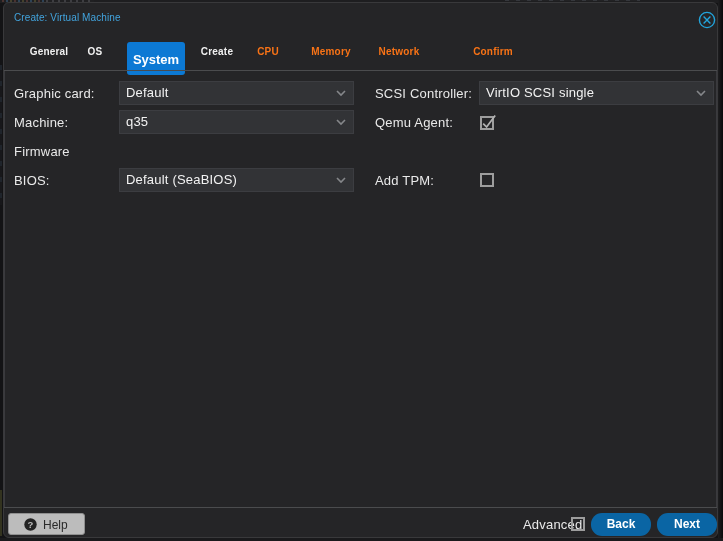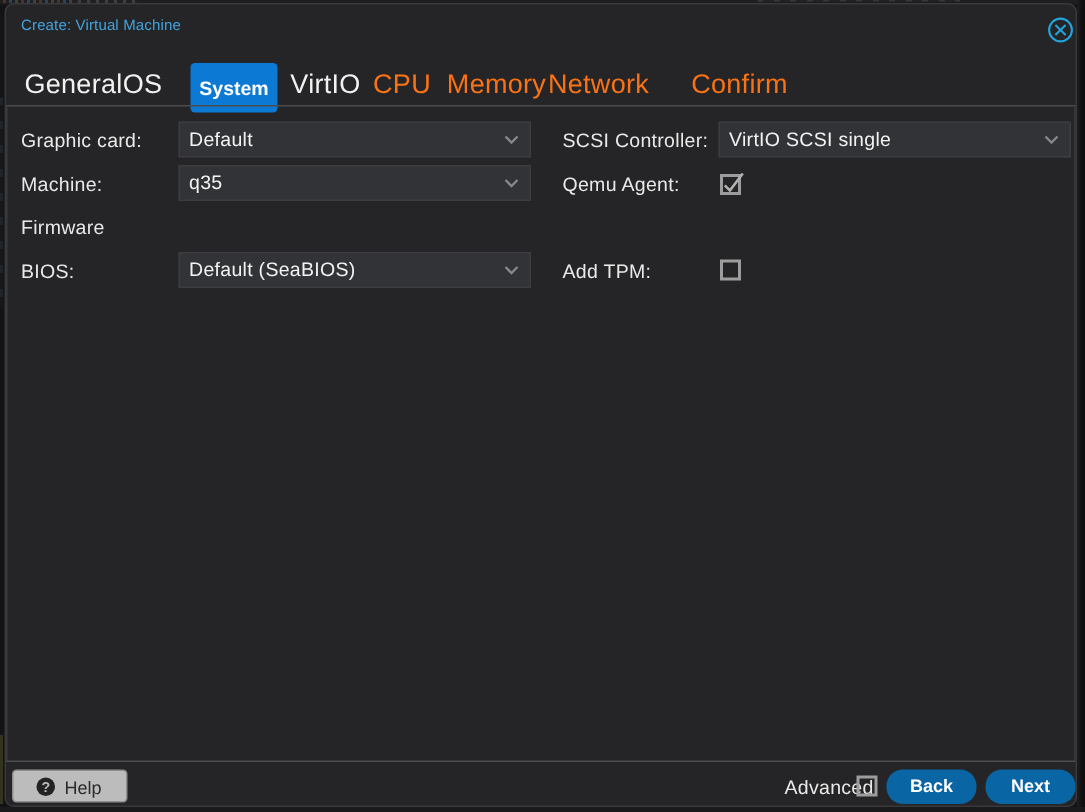--- a/index.html
+++ b/index.html
@@ -1,20 +1,20 @@
 <!DOCTYPE html>
 <html><head>
 <meta charset="utf-8">
 <style>
   html,body{margin:0;padding:0;width:723px;height:541px;background:#131315;overflow:hidden}
   *{box-sizing:border-box;font-family:"Liberation Sans",sans-serif;-webkit-font-smoothing:antialiased}
   .abs{position:absolute}
   .dlg{position:absolute;left:3px;top:2px;width:715px;height:536px;background:#252527;border:1px solid #39393b;border-radius:6px}
   .title{position:absolute;left:14px;top:12px;font-size:10px;color:#42a3dc;letter-spacing:.1px}
-  .tabtxt{position:absolute;top:46px;transform:translateX(-50%);font-size:18px;font-weight:normal;color:#f1f1f1;white-space:nowrap;letter-spacing:.2px}
+  .tabtxt{position:absolute;top:46px;transform:translateX(-50%);font-size:10px;font-weight:bold;color:#f1f1f1;white-space:nowrap;letter-spacing:.2px}
   .tabtxt.dis{color:#f97316}
   .activetab{position:absolute;left:127px;top:42px;width:58px;height:33px;background:#0c79d4;border-radius:3px}
   .activetab span{position:absolute;left:50%;top:50%;transform:translate(-50%,-50%);font-size:13px;font-weight:bold;color:#fff}
   .hline{position:absolute;left:4px;width:713px;height:1px;background:#4b4c4e}
   .lbl{position:absolute;font-size:13px;color:#e9e9e9;white-space:nowrap;letter-spacing:.2px}
   .field{position:absolute;width:235px;height:24px;background:#323336;border:1px solid #3c3d41;color:#f3f3f3;font-size:13px;line-height:22px;padding-left:6px;white-space:nowrap;letter-spacing:.2px}
   .chev{position:absolute;top:0;width:10px;height:22px}
   .cb{position:absolute;width:14px;height:14px;border:2px solid #9d9d9d;background:transparent}
   .btn{position:absolute;top:513px;width:60px;height:23px;background:#0a65a4;border-radius:11px;color:#fff;font-size:12px;font-weight:bold;text-align:center;line-height:23px}
   .helpbtn{position:absolute;left:8px;top:513px;width:77px;height:22px;background:#bcbcbc;border:1px solid #8f8f8f;border-radius:3px}
@@ -40,21 +40,21 @@
   <svg class="abs" style="left:698px;top:11px" width="18" height="18" viewBox="0 0 18 18">
     <circle cx="9" cy="9" r="7.6" fill="none" stroke="#22a3da" stroke-width="1.4"></circle>
     <path d="M5.6 5.6 L12.4 12.4 M12.4 5.6 L5.6 12.4" stroke="#22a3da" stroke-width="1.4"></path>
   </svg>
 
   <div class="tabtxt" style="left:49px">General</div>
   <div class="tabtxt" style="left:95px">OS</div>
   <div class="activetab">
     <span>System</span>
   </div>
-  <div class="tabtxt" style="left:217px">VirtIO</div>
+  <div class="tabtxt" style="left:217px">Create</div>
   <div class="tabtxt dis" style="left:268px">CPU</div>
   <div class="tabtxt dis" style="left:331px">Memory</div>
   <div class="tabtxt dis" style="left:399px">Network</div>
   <div class="tabtxt dis" style="left:493px">Confirm</div>
 
   <div class="hline" style="top:70px"></div>
   <div class="abs" style="left:4px;top:71px;width:1px;height:436px;background:#3a3a3e"></div>
   <div class="abs" style="left:716px;top:71px;width:1px;height:436px;background:#3a3a3e"></div>
   <div class="hline" style="top:507px"></div>
 

